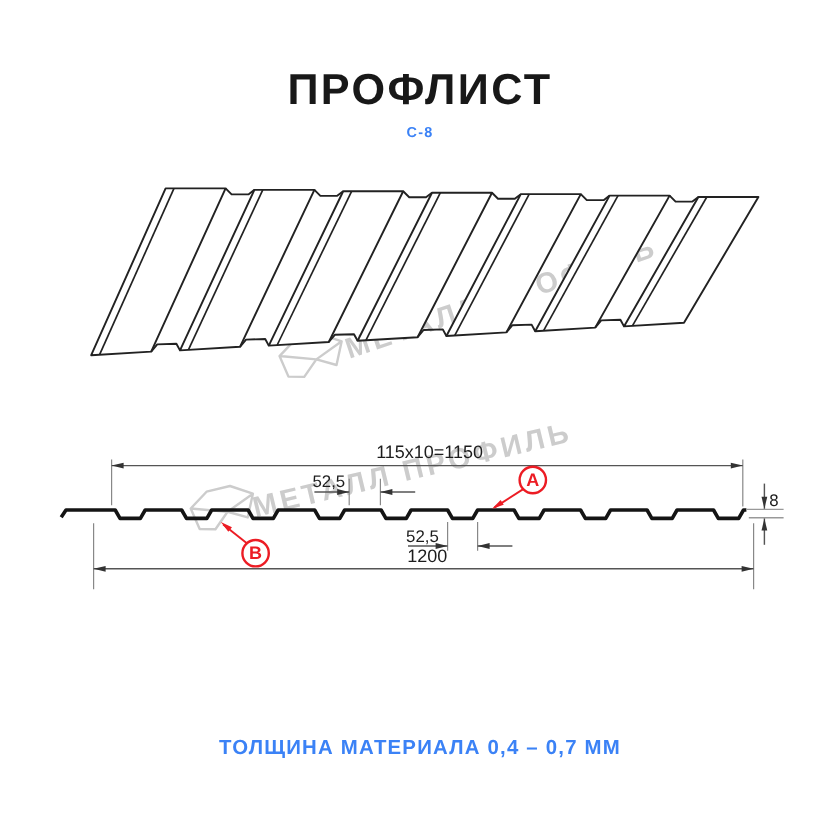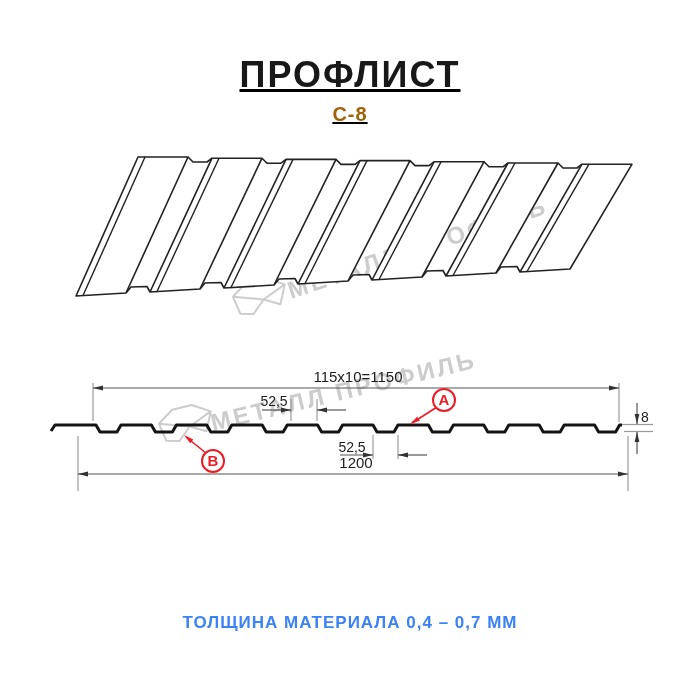--- a/index.html
+++ b/index.html
@@ -1,20 +1,20 @@
 <!DOCTYPE html>
 <html><head>
 <meta charset="utf-8">
 <style>
   html,body{margin:0;padding:0;background:#ffffff;}
   .page{position:relative;width:700px;height:700px;background:#ffffff;overflow:hidden;
         font-family:"Liberation Sans",sans-serif;}
-  .hdr{position:absolute;top:54px;left:0;width:700px;text-align:center;text-decoration:underline;}
+  .hdr{position:absolute;top:54px;left:0;width:700px;text-align:center;}
   .hdr h1{margin:0;font-size:36px;font-weight:bold;letter-spacing:2px;color:#181818;}
-  .hdr .model{margin-top:7px;font-size:20px;font-weight:bold;letter-spacing:1px;color:#a16207;}
+  .hdr .model{margin-top:7px;font-size:12px;font-weight:bold;letter-spacing:1px;color:#3b82f6;}
   .ftr{position:absolute;top:613px;left:0;width:700px;text-align:center;
        font-size:17px;font-weight:bold;letter-spacing:1px;color:#3b82f6;}
   svg{position:absolute;left:0;top:0;}
   svg text{font-family:"Liberation Sans",sans-serif;}
   .dimtxt{font-size:15px;fill:#1d1d1d;}
   .dimtxt-s{font-size:14px;fill:#1d1d1d;}
 </style>
 </head>
 <body>
 

